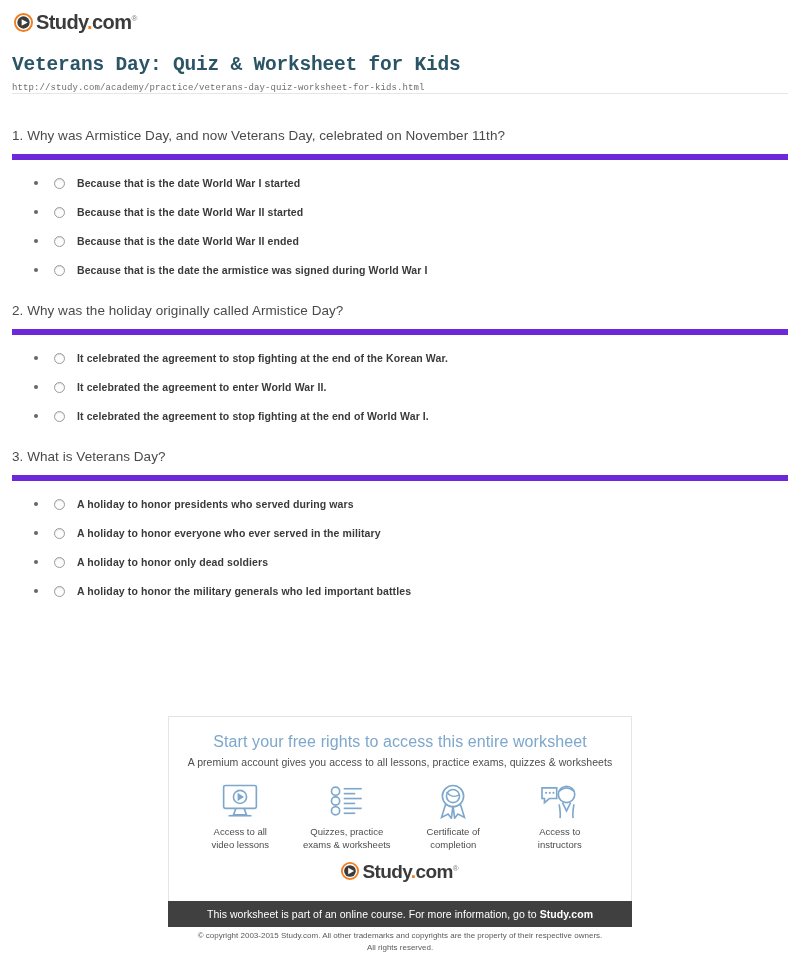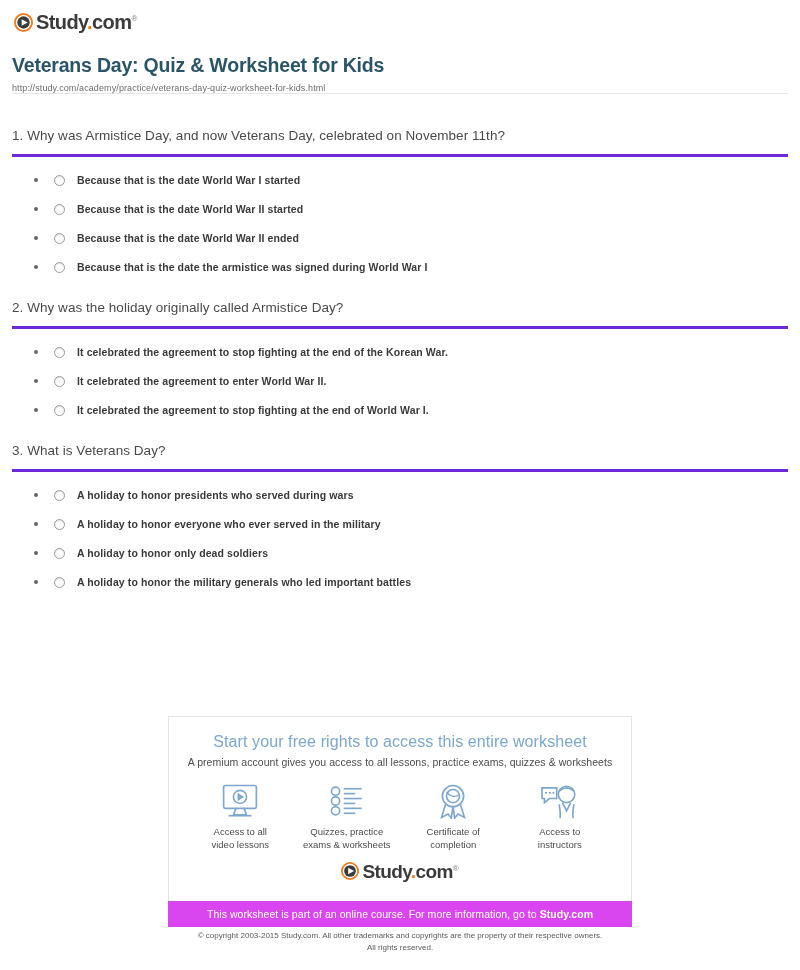--- a/index.html
+++ b/index.html
@@ -47,20 +47,21 @@
     font-size: 8px;
     color: #7a7a7a;
     vertical-align: super;
     font-weight: normal;
     letter-spacing: 0;
   }
 
   
   .title-block {
     padding: 20px 12px 0 12px;
+    font-family: Liberation Mono, monospace;
   }
   .page-title {
     font-size: 19.5px;
     font-weight: bold;
     color: #2b5566;
     letter-spacing: -0.2px;
     margin: 0 0 7px 0;
     line-height: 1.15;
   }
   .page-url {
@@ -74,21 +75,21 @@
   
   .quiz {
     padding: 0 12px;
     margin-top: 34px;
   }
   .question-block { margin-bottom: 27px; }
   .question-text {
     font-size: 13.5px;
     color: #4a4a4a;
     padding-bottom: 11px;
-    border-bottom: 3px solid #6d28d9;
+    border-bottom: 6px solid #6d28d9;
     letter-spacing: 0.05px;
   }
   .answer-list {
     list-style: none;
     margin: 0;
     padding: 0;
   }
   .answer-item {
     display: flex;
     align-items: center;
@@ -173,21 +174,21 @@
   .promo-logo-row {
     display: flex;
     justify-content: center;
     align-items: center;
     padding: 6px 0 10px 0;
   }
   .promo-logo-row .logo-word { font-size: 19px; }
   .promo-logo-row .logo-mark { width: 18px; height: 18px; flex: 0 0 18px; }
 
   .promo-banner {
-    background: #d946ef;
+    background: #404040;
     color: #ffffff;
     text-align: center;
     font-size: 10.5px;
     padding: 7px 0;
     letter-spacing: 0.05px;
   }
   .promo-banner b { font-weight: bold; }
 
   .copyright {
     position: absolute;

